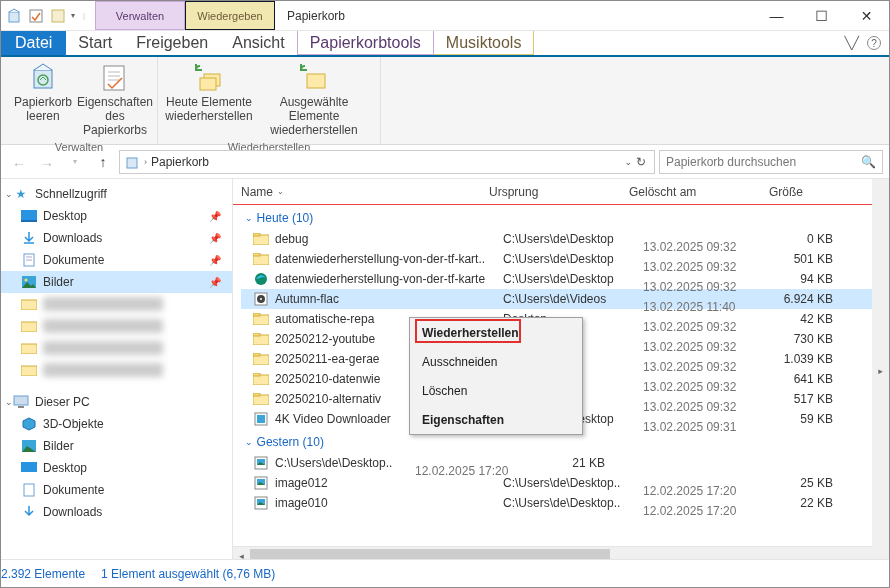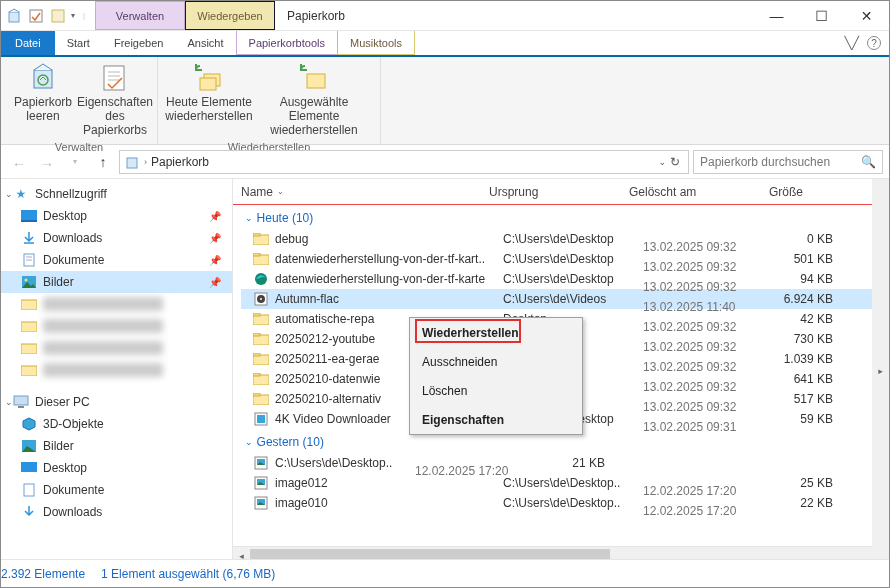--- a/index.html
+++ b/index.html
@@ -10,41 +10,41 @@
 .qat-icon { width: 18px; height: 18px; display: flex; align-items: center; justify-content: center; }
 .qat-drop { width: 8px; color: #666; font-size: 8px; }
 .ctx-tab { display: flex; flex-direction: column; align-items: center; justify-content: center; width: 90px; font-size: 11px; }
 .ctx-tab.purple { background: #e8d5f0; border: 1px solid #c9a8d8; color: #5a3a6e; }
 .ctx-tab.yellow { background: #f0e8b0; border: 1px solid #0f172a; color: #6e5a3a; }
 .title-text { flex: 1; display: flex; align-items: center; padding-left: 12px; color: #333; }
 .win-btns { display: flex; }
 .win-btn { width: 45px; display: flex; align-items: center; justify-content: center; color: #333; font-size: 14px; }
 
 .tabs { height: 24px; display: flex; align-items: stretch; background: #fff; }
-.tab { padding: 0 12px; display: flex; align-items: center; color: #444; font-size: 11px; }
+.tab { padding: 0 12px; display: flex; align-items: center; color: #444; font-size: 16px; }
 .tab.file { background: #1979ca; color: #fff; padding: 0 14px; }
 .tab.tool-purple { background: #fff; border: 1px solid #c9a8d8; border-top: none; color: #5a3a6e; }
 .tab.tool-yellow { background: #fff; border: 1px solid #d8c870; border-top: none; border-left: none; color: #6e5a3a; }
 .tabs-right { margin-left: auto; display: flex; align-items: center; padding-right: 8px; gap: 8px; color: #666; }
 
 .ribbon { height: 90px; background: #f5f5f5; border-bottom: 1px solid #dadada; border-top: 2px solid #0369a1; display: flex; }
 .ribbon-group { display: flex; flex-direction: column; align-items: center; padding: 2px 6px; border-right: 1px solid #e0e0e0; }
 .ribbon-buttons { display: flex; flex: 1; }
 .ribbon-btn { display: flex; flex-direction: column; align-items: center; justify-content: flex-start; padding: 2px 4px; text-align: center; color: #444; font-size: 11px; width: 72px; }
 .ribbon-btn .ico { width: 32px; height: 32px; display: flex; align-items: center; justify-content: center; margin-bottom: 2px; }
 .ribbon-group-label { font-size: 11px; color: #666; padding: 2px 0; }
 
 .navbar { height: 34px; display: flex; align-items: center; padding: 4px 6px; gap: 4px; border-bottom: 1px solid #e5e5e5; }
 .nav-arrow { width: 24px; height: 24px; display: flex; align-items: center; justify-content: center; color: #bbb; font-size: 14px; }
 .nav-arrow.enabled { color: #333; }
 .addr { flex: 1; height: 24px; border: 1px solid #ccc; display: flex; align-items: center; padding: 0 4px; gap: 4px; }
 .addr .part { color: #333; }
 .addr .chev { color: #666; font-size: 9px; }
 .addr-btns { display: flex; align-items: center; gap: 4px; padding: 0 4px; color: #555; }
-.search { width: 190px; height: 24px; border: 1px solid #ccc; display: flex; align-items: center; padding: 0 6px; color: #777; position: relative; }
+.search { width: 224px; height: 24px; border: 1px solid #ccc; display: flex; align-items: center; padding: 0 6px; color: #777; position: relative; }
 .search .mag { position: absolute; right: 6px; color: #555; }
 
 .body-area { display: flex; height: 384px; position: relative; }
 .sidebar { width: 232px; border-right: 1px solid #e5e5e5; overflow: hidden; padding: 4px 0; position: relative; }
 .side-item { display: flex; align-items: center; height: 22px; padding: 0 6px 0 20px; gap: 6px; color: #333; position: relative; }
 .side-item.top { padding-left: 12px; font-size: 12px; }
 .side-item .exp { position: absolute; left: 4px; color: #666; font-size: 9px; }
 .side-item .pin { position: absolute; right: 10px; color: #888; font-size: 10px; }
 .side-item.selected { background: #cde8ff; }
 .side-ico { width: 16px; height: 16px; display: inline-flex; align-items: center; justify-content: center; }

